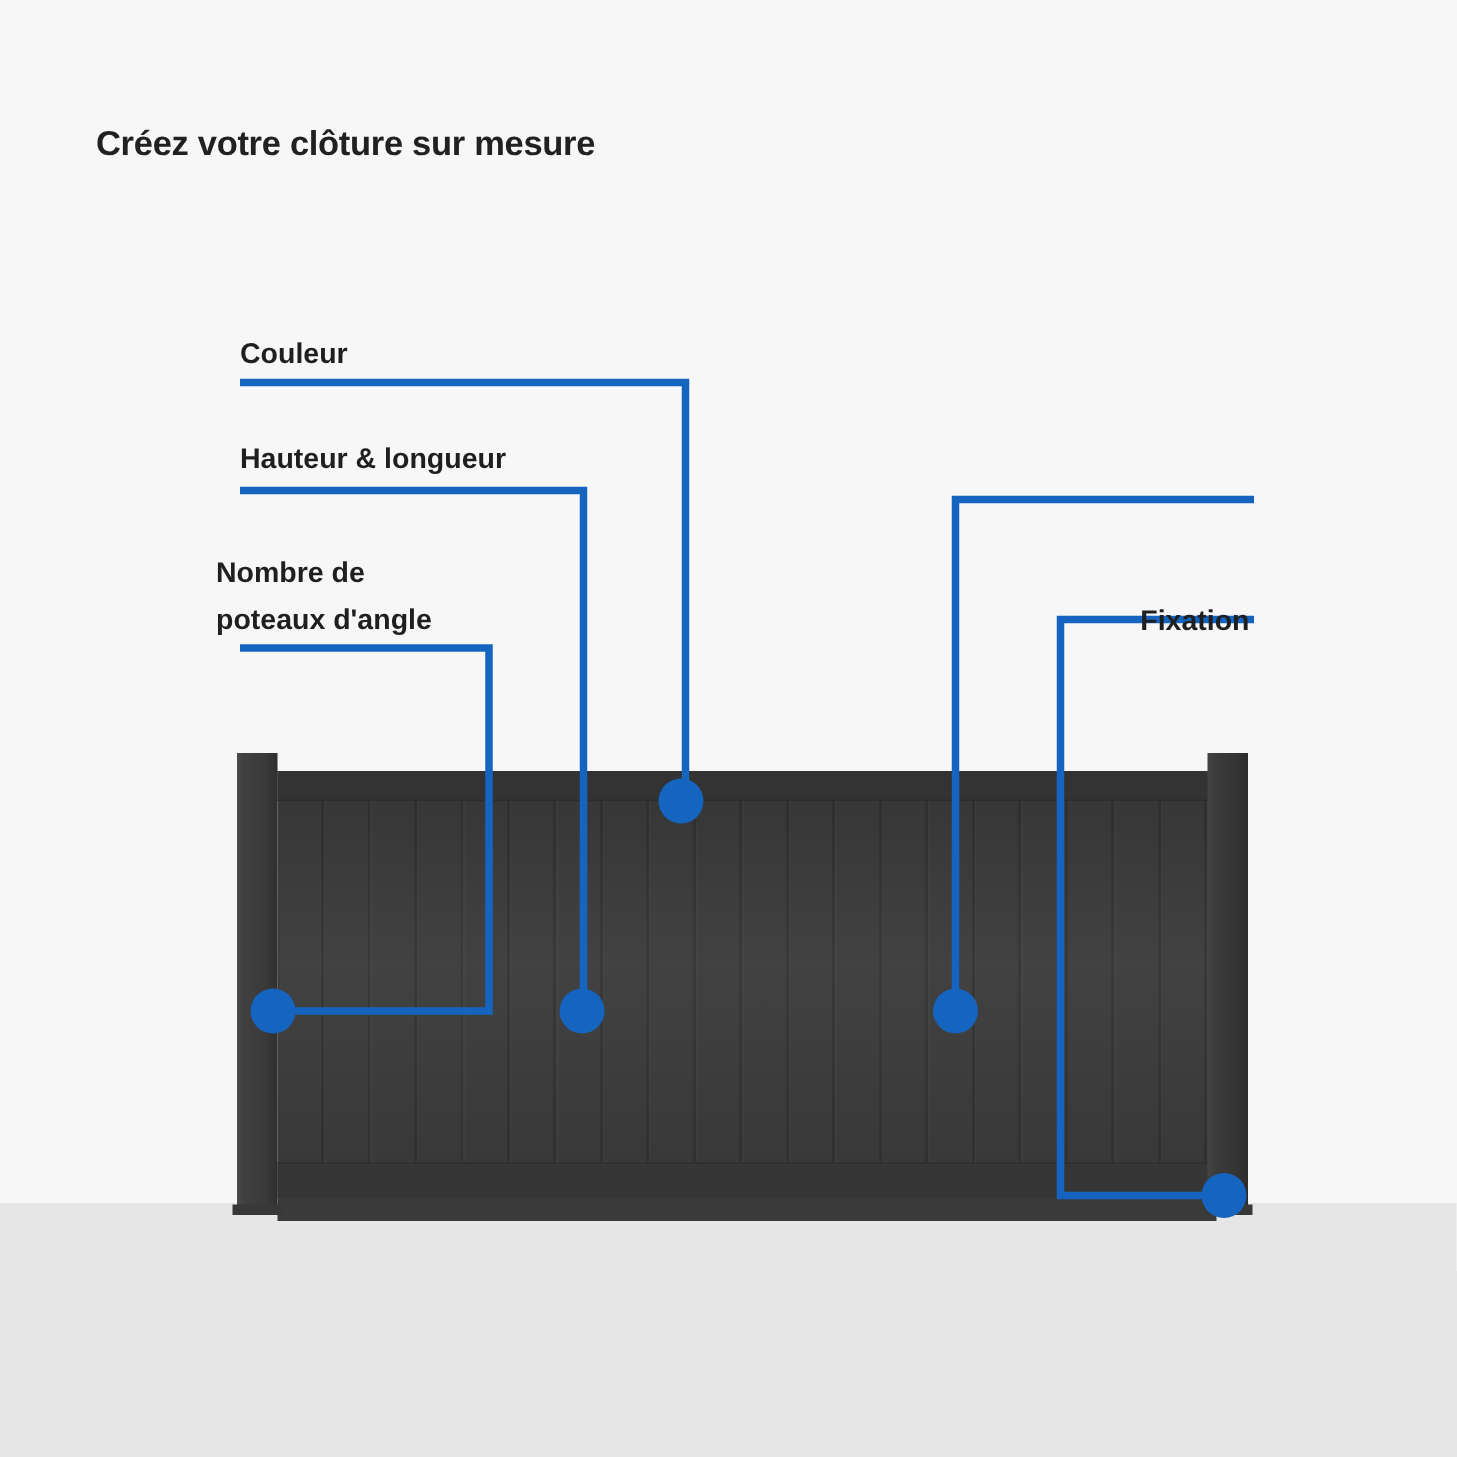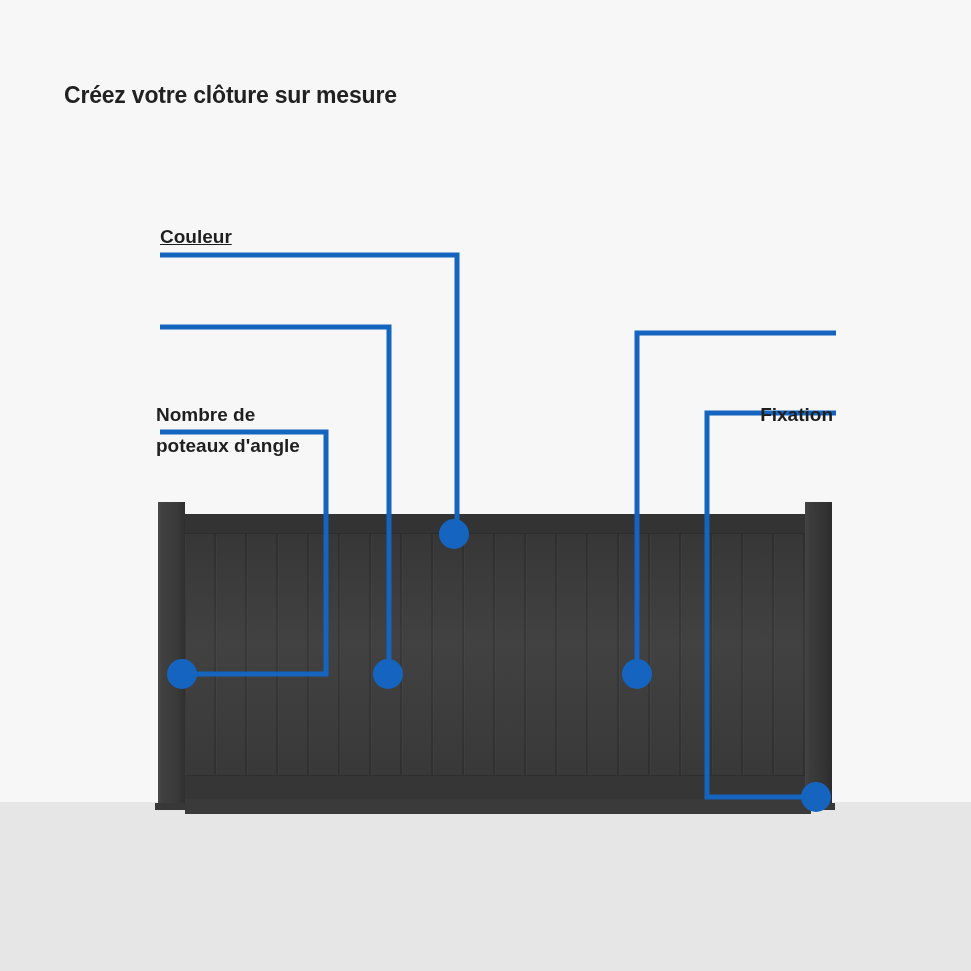--- a/index.html
+++ b/index.html
@@ -139,23 +139,23 @@
     font-size: 19px;
     font-weight: bold;
     color: #1f1f1f;
     line-height: 31px;
     white-space: pre-line;
   }
   .callout-label.right-aligned {
     text-align: right;
   }
 
-  .lbl-couleur   { left: 160px; top: 221px; text-decoration: underline; }
+  .lbl-couleur   { left: 160px; top: 221px; }
   .lbl-hauteur   { left: 160px; top: 291px; }
-  .lbl-nombre    { left: 156px; top: 367px; margin-top: 32px; }
+  .lbl-nombre    { left: 144px; top: 367px; }
   .lbl-type      { right: 136px; top: 299px; }
   .lbl-fixation  { right: 138px; top: 399px; }
 </style>
 </head>
 <body>
 
 <div id="infographic">
 
   <div class="ground"></div>
 
@@ -185,20 +185,21 @@
       <circle cx="454" cy="534" r="15"></circle>
       <circle cx="388" cy="674" r="15"></circle>
       <circle cx="182" cy="674" r="15"></circle>
       <circle cx="637" cy="674" r="15"></circle>
       <circle cx="816" cy="797" r="15"></circle>
     </g>
   </svg>
 
   <div class="callout-label lbl-couleur">Couleur</div>
 
+  <div class="callout-label lbl-hauteur">Hauteur &amp; longueur</div>
 
   <div class="callout-label lbl-nombre">Nombre de
 poteaux d'angle</div>
 
 
   <div class="callout-label right-aligned lbl-fixation">Fixation</div>
 
 </div>
 
 </body></html>

